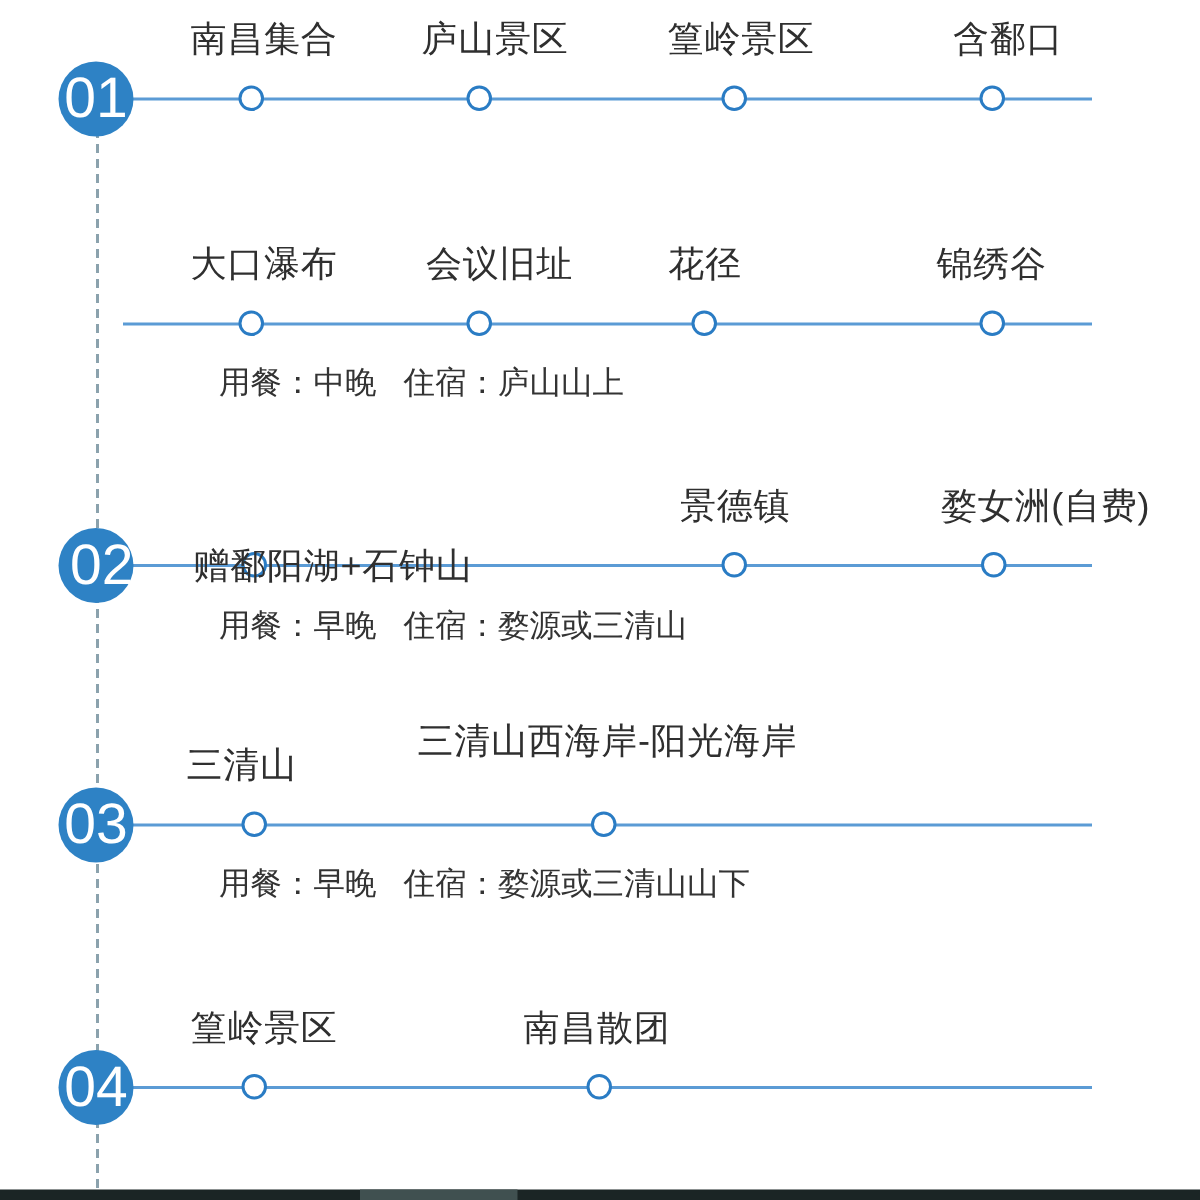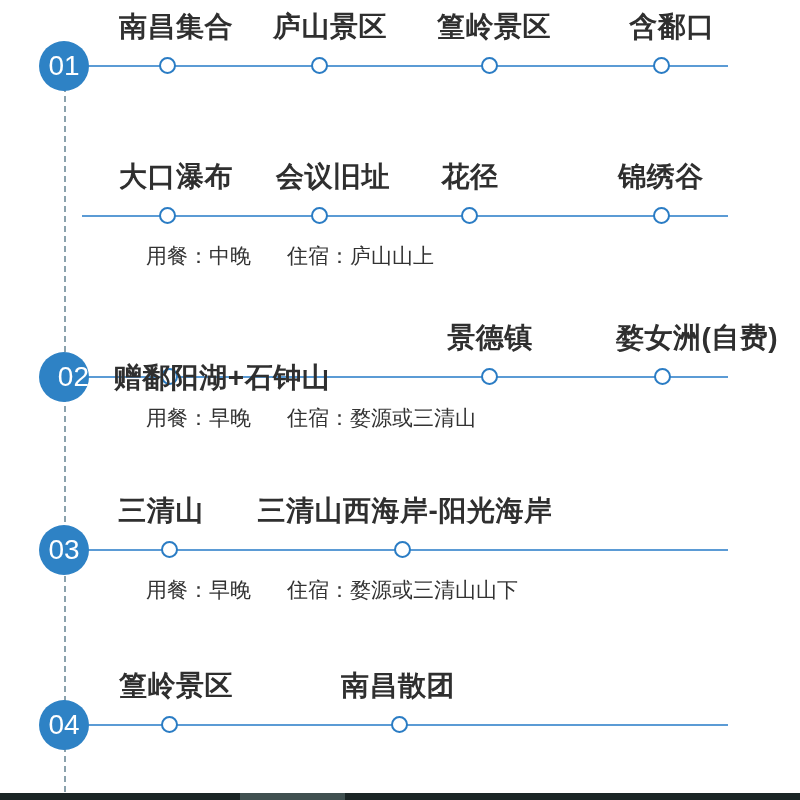--- a/index.html
+++ b/index.html
@@ -23,21 +23,21 @@
     border-left: 2px dashed var(--dash, #8ba2ad);
     z-index: 0;
   }
   .day-badge {
     position: absolute;
     width: 50px;
     height: 50px;
     border-radius: 50%;
     background: var(--badge, #2e82c5);
     color: #ffffff;
-    font-size: 28px;
+    font-size: 38px;
     line-height: 50px;
     text-align: center;
     z-index: 3;
     letter-spacing: 0px;
   }
   .tl-line {
     position: absolute;
     height: 2px;
     background: var(--line, #5b9bd5);
     z-index: 1;
@@ -49,36 +49,35 @@
     background: #ffffff;
     border: 2.5px solid var(--ring, #2a7cc4);
     border-radius: 50%;
     z-index: 2;
     box-sizing: content-box;
   }
   .stop-label {
     position: absolute;
     transform: translateX(-50%);
     white-space: nowrap;
-    font-size: 28px;
+    font-size: 24px;
     line-height: 32px;
     color: var(--label, #2f2f2f);
     z-index: 2;
     letter-spacing: 0.5px;
-    font-weight: bold;
   }
   .meal-row {
     position: absolute;
     white-space: nowrap;
     font-size: 21px;
     line-height: 22px;
     color: var(--meal, #333333);
     z-index: 2;
   }
-  .meal-row .lodging-gap { margin-left: 36px; }
+  .meal-row .lodging-gap { margin-left: 18px; }
   .bottom-bar {
     position: absolute;
     left: 0;
     top: 793px;
     width: 800px;
     height: 7px;
     background: var(--bar, #1b2525);
     z-index: 4;
   }
   .bottom-bar-light {
@@ -125,21 +124,21 @@
     <div class="tl-dot" style="left: 481px; top: 368px;"></div>
     <div class="stop-label" style="left: 490px; top: 322px;">景德镇</div>
     <div class="tl-dot" style="left: 654px; top: 368px;"></div>
     <div class="stop-label" style="left: 697px; top: 322px;">婺女洲(自费)</div>
     <div class="meal-row" style="left: 146px; top: 407px;"><span>用餐：</span><span>早晚</span><span class="lodging-gap">住宿：</span><span>婺源或三清山</span></div>
     <div class="day-badge" style="left: 39px; top: 525px;">03</div>
     <div class="tl-line" style="left: 64px; top: 549px; width: 664px;"></div>
     <div class="tl-dot" style="left: 161px; top: 541px;"></div>
     <div class="stop-label" style="left: 161px; top: 495px;">三清山</div>
     <div class="tl-dot" style="left: 394px; top: 541px;"></div>
-    <div class="stop-label" style="left: 405px; top: 495px;">三清山西海岸-阳光海岸</div>
+    <div class="stop-label" style="left: 405px; top: 479px;">三清山西海岸-阳光海岸</div>
     <div class="meal-row" style="left: 146px; top: 579px;"><span>用餐：</span><span>早晚</span><span class="lodging-gap">住宿：</span><span>婺源或三清山山下</span></div>
     <div class="day-badge" style="left: 39px; top: 700px;">04</div>
     <div class="tl-line" style="left: 64px; top: 724px; width: 664px;"></div>
     <div class="tl-dot" style="left: 161px; top: 716px;"></div>
     <div class="stop-label" style="left: 176px; top: 670px;">篁岭景区</div>
     <div class="tl-dot" style="left: 391px; top: 716px;"></div>
     <div class="stop-label" style="left: 398px; top: 670px;">南昌散团</div>
   </div>
 
 </body></html>

